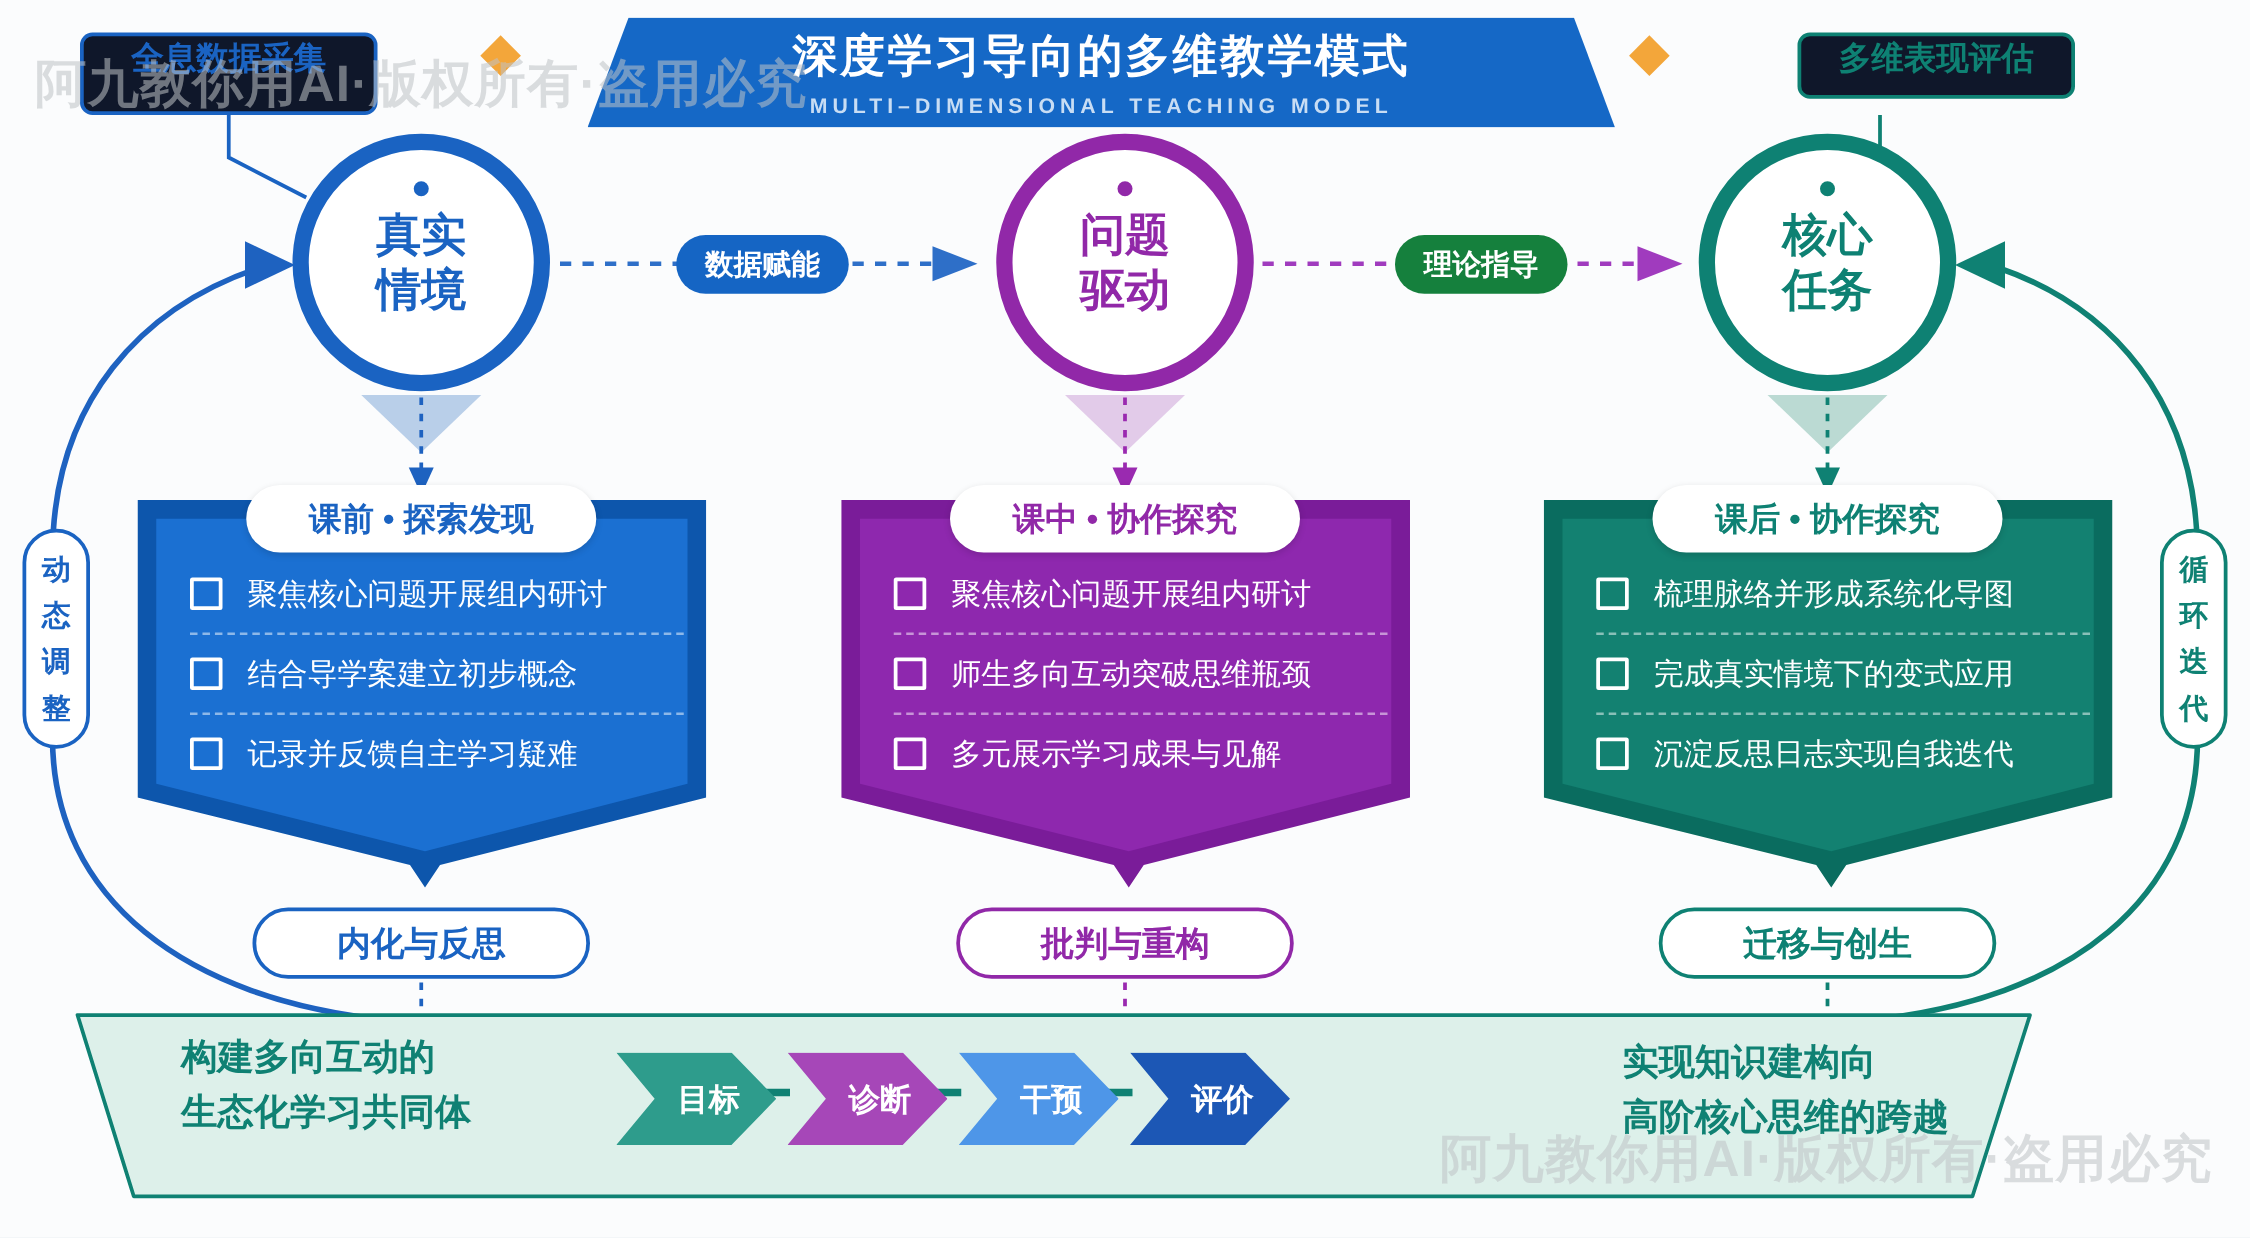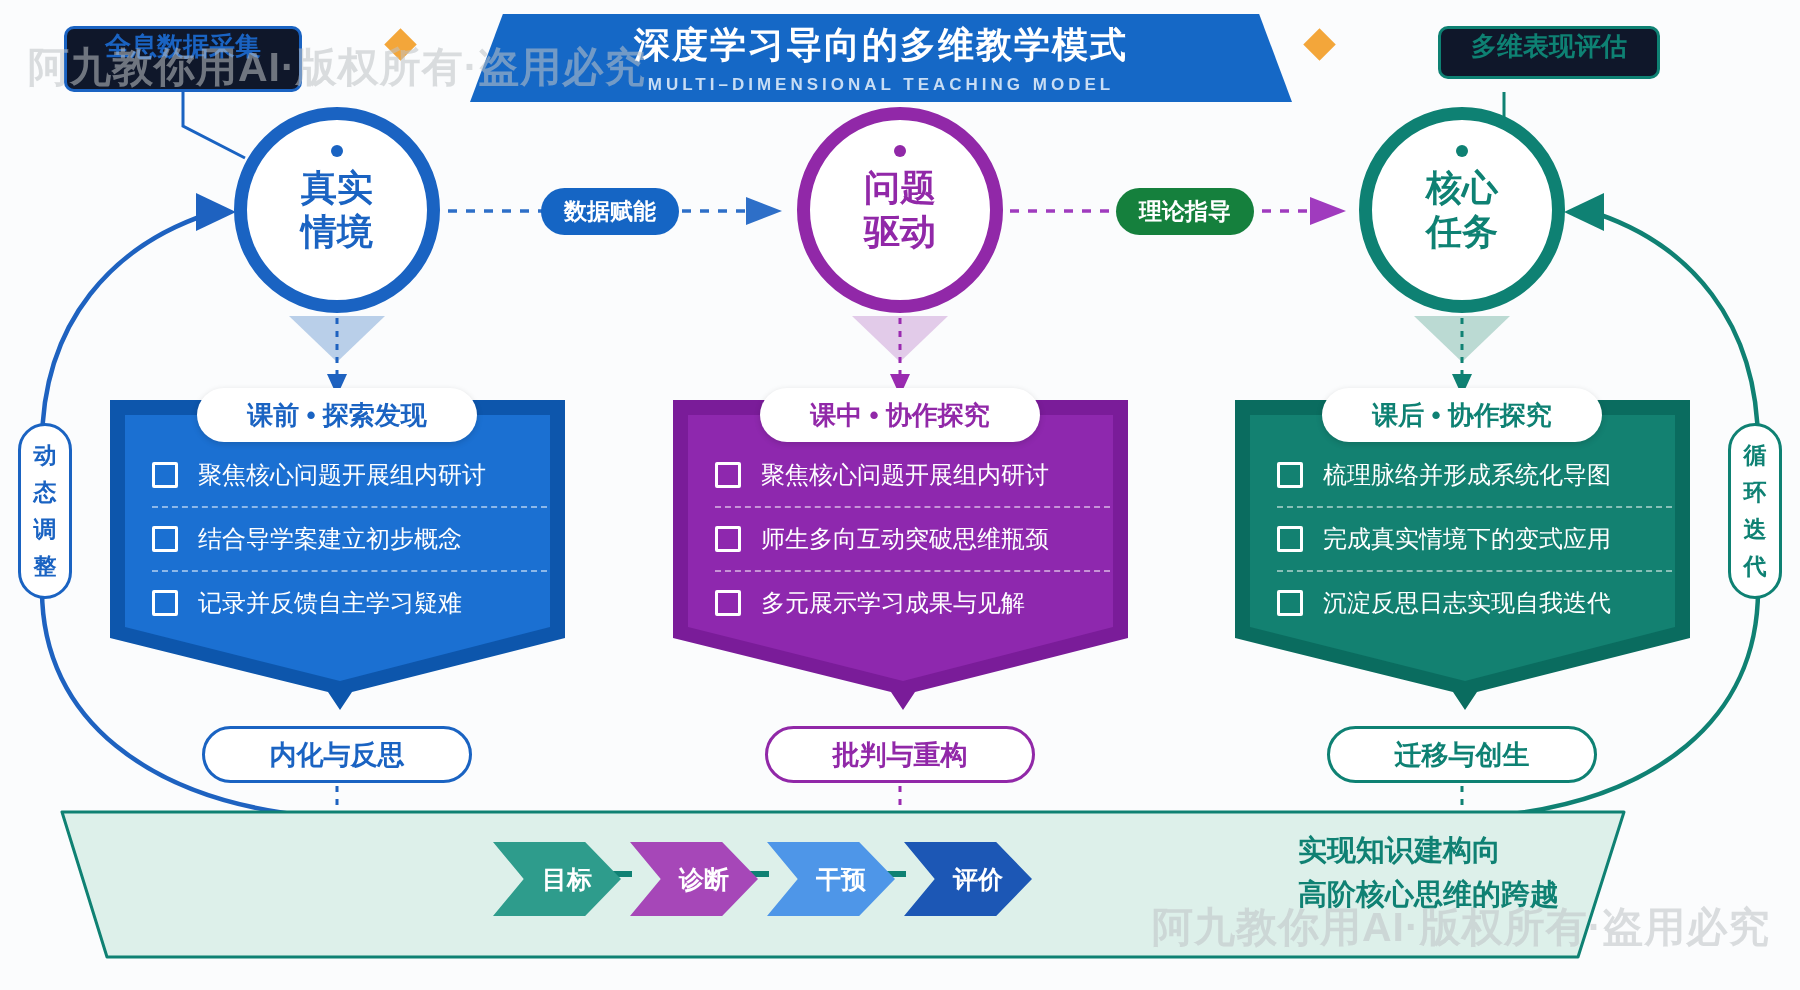--- a/index.html
+++ b/index.html
@@ -230,20 +230,24 @@
     <span>调</span>
     <span>整</span>
   </div>
   <div class="abs side-pill t-teal" style="left:1728px;">
     <span>循</span>
     <span>环</span>
     <span>迭</span>
     <span>代</span>
   </div>
 
+  <div class="abs band-text" style="left:145px;top:824px;">
+    <div>构建多向互动的</div>
+    <div>生态化学习共同体</div>
+  </div>
   <div class="abs chev-dash" style="left:610px;"></div>
   <div class="abs chev-dash" style="left:747px;"></div>
   <div class="abs chev-dash" style="left:884px;"></div>
   <div class="abs chev chev1" style="left:493px;">
     <span>目标</span>
   </div>
   <div class="abs chev chev2" style="left:630px;">
     <span>诊断</span>
   </div>
   <div class="abs chev chev3" style="left:767px;">

